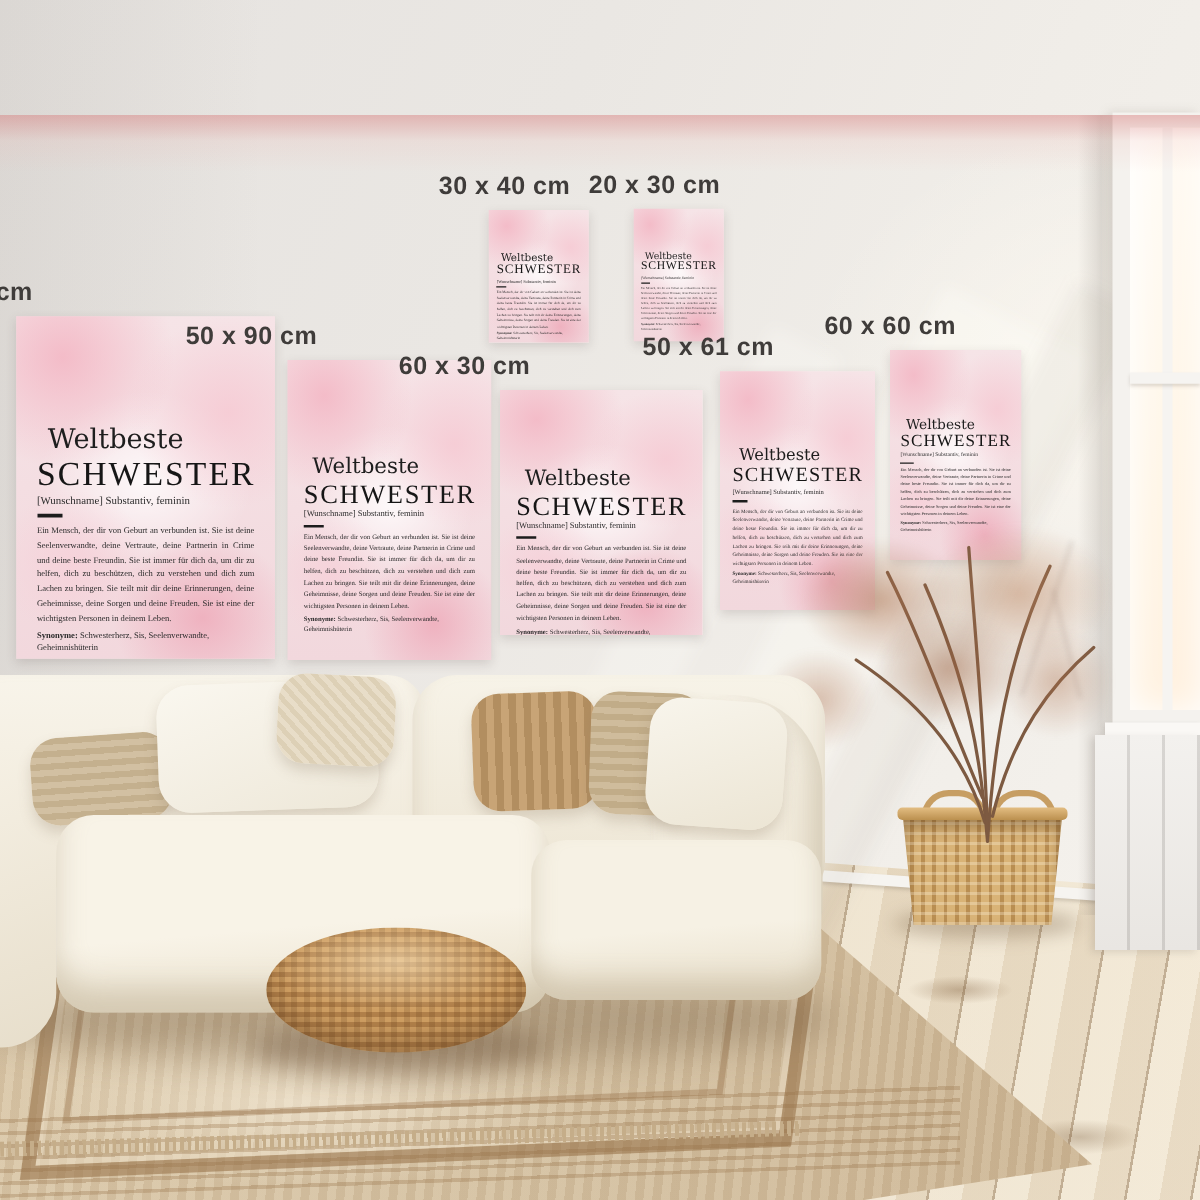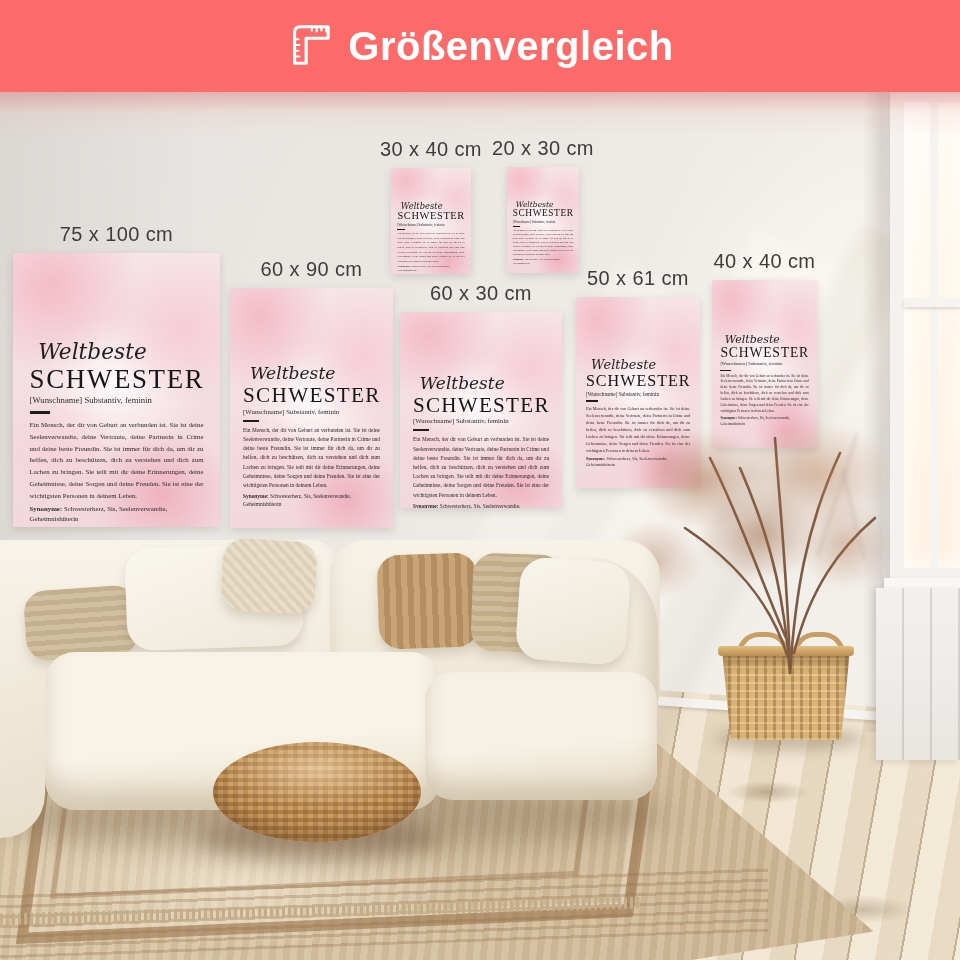--- a/index.html
+++ b/index.html
@@ -23,32 +23,32 @@
       linear-gradient(90deg,rgba(120,110,100,.10),rgba(120,110,100,0) 22%);}
   .wall-corner{position:absolute;left:862px;top:92px;width:34px;height:640px;z-index:6;pointer-events:none;
     background:linear-gradient(90deg,rgba(0,0,0,0),rgba(110,100,92,.18) 55%,rgba(0,0,0,0));}
   .beam{position:absolute;z-index:5;pointer-events:none;filter:blur(6px);}
   .beam1{left:470px;top:240px;width:60px;height:640px;background:rgba(255,255,250,.26);transform:rotate(27deg);}
   .beam2{left:590px;top:220px;width:130px;height:700px;background:rgba(255,255,248,.32);transform:rotate(27deg);}
   .beam3{left:700px;top:200px;width:60px;height:700px;background:rgba(130,110,100,.07);transform:rotate(27deg);}
   .branch-shadow{position:absolute;z-index:5;background:rgba(90,80,75,.14);filter:blur(2px);pointer-events:none;}
   
   .size-item{position:absolute;z-index:10;}
-  .size-label{position:absolute;top:0;left:-50%;width:200%;text-align:center;white-space:nowrap;
-    color:#3f3c3a;font-size:20px;font-weight:400;letter-spacing:.4px;}
+  .size-label{position:absolute;top:0;left:-50%;width:200%;text-align:left;white-space:nowrap;
+    color:#3f3c3a;font-size:20px;font-weight:700;letter-spacing:.4px;}
   .poster{position:absolute;top:30px;left:0;overflow:hidden;box-shadow:0 3px 8px rgba(90,70,70,.18);
     background:
       radial-gradient(60% 45% at 18% 12%,rgba(243,181,195,.85),rgba(243,181,195,0) 72%),
       radial-gradient(55% 40% at 82% 28%,rgba(246,200,210,.8),rgba(246,200,210,0) 70%),
       radial-gradient(48% 34% at 72% 88%,rgba(238,168,184,.8),rgba(238,168,184,0) 72%),
       radial-gradient(42% 30% at 22% 72%,rgba(247,207,216,.75),rgba(247,207,216,0) 70%),
       radial-gradient(55% 35% at 50% 48%,rgba(255,255,255,.8),rgba(255,255,255,0) 75%),
       linear-gradient(180deg,#f6e4e7,#f2d8dd);}
   .poster-inner{position:absolute;left:8%;right:8%;top:32%;color:#232323;}
-  .pscript{font-family:"DejaVu Serif",serif;font-style:italic;font-size:calc(var(--u)*10.5);
+  .pscript{font-family:"DejaVu Serif",serif;font-size:calc(var(--u)*10.5);
     line-height:1;margin-left:5%;color:#1e1e1e;}
   .pname{font-family:"Liberation Serif",serif;font-size:calc(var(--u)*13);letter-spacing:calc(var(--u)*0.8);
     line-height:1.05;margin-top:calc(var(--u)*1.2);color:#161616;}
   .psub{font-family:"Liberation Serif",serif;font-size:calc(var(--u)*4.2);margin-top:calc(var(--u)*1);color:#2d2d2d;}
   .pdiv{width:calc(var(--u)*10);height:calc(var(--u)*1.3);background:#1d1d1d;margin-top:calc(var(--u)*3);}
   .pbody{font-family:"Liberation Serif",serif;font-size:calc(var(--u)*3.3);line-height:1.72;
     text-align:justify;margin:calc(var(--u)*2.5) 0 0 0;color:#2a2a2a;}
   .psyn{font-family:"Liberation Serif",serif;font-size:calc(var(--u)*3.3);line-height:1.5;
     margin:calc(var(--u)*1.2) 0 0 0;color:#2a2a2a;}
   .psyn b{font-weight:700;}
@@ -153,51 +153,41 @@
   .fo2{left:740px;top:420px;width:150px;height:110px;background:radial-gradient(closest-side,rgba(185,128,90,.5),rgba(185,128,90,0));}
   .fo3{left:700px;top:490px;width:120px;height:90px;background:radial-gradient(closest-side,rgba(160,102,68,.5),rgba(160,102,68,0));}
   .fo4{left:610px;top:520px;width:90px;height:80px;background:radial-gradient(closest-side,rgba(171,112,77,.4),rgba(171,112,77,0));}
   .fo5{left:800px;top:500px;width:90px;height:90px;background:radial-gradient(closest-side,rgba(171,112,77,.4),rgba(171,112,77,0));}
 </style>
 </head>
 <body>
 
 <div id="stage">
 
-  <div class="header">
-    <span>
-      <svg width="46" height="50" viewBox="0 0 48 50" fill="none">
-        <path d="M9 45 L9 13 Q9 7 15 7 L44 7 L44 19 L21 19 L21 45 Z" stroke="#ffffff" stroke-width="3.2" stroke-linejoin="round" stroke-linecap="round"></path>
-        <path d="M9 38 h5 M9 32 h4 M9 26 h5 M9 20 h4" stroke="#ffffff" stroke-width="2.2" stroke-linecap="round"></path>
-        <path d="M27 7 v4 M32 7 v5 M37 7 v4 M42 7 v5" stroke="#ffffff" stroke-width="2.2" stroke-linecap="round"></path>
-      </svg>
-    </span>
-    <span class="header-title">Größenvergleich</span>
-  </div>
   <div class="header-glow"></div>
 
   <div class="wall-shade"></div>
   <div class="wall-corner"></div>
 
   <div class="size-item" style="left:13px;top:223px;width:207px;">
     <div class="size-label">75 x 100 cm</div>
     <div class="poster" style="width:207px;height:274px;--u:2.07px;">
       <div class="poster-inner">
         <div class="pscript">Weltbeste</div>
         <div class="pname">SCHWESTER</div>
         <div class="psub">[Wunschname] Substantiv, feminin</div>
         <div class="pdiv"></div>
         <p class="pbody">Ein Mensch, der dir von Geburt an verbunden ist. Sie ist deine Seelenverwandte, deine Vertraute, deine Partnerin in Crime und deine beste Freundin. Sie ist immer für dich da, um dir zu helfen, dich zu beschützen, dich zu verstehen und dich zum Lachen zu bringen. Sie teilt mit dir deine Erinnerungen, deine Geheimnisse, deine Sorgen und deine Freuden. Sie ist eine der wichtigsten Personen in deinem Leben.</p>
         <p class="psyn"><b>Synonyme:</b> <span>Schwesterherz, Sis, Seelenverwandte, Geheimnishüterin</span></p>
       </div>
     </div>
   </div>
 
   <div class="size-item" style="left:230px;top:258px;width:163px;">
-    <div class="size-label">60 x 90 cm</div>
+    <div class="size-label">50 x 90 cm</div>
     <div class="poster" style="width:163px;height:240px;--u:1.63px;">
       <div class="poster-inner">
         <div class="pscript">Weltbeste</div>
         <div class="pname">SCHWESTER</div>
         <div class="psub">[Wunschname] Substantiv, feminin</div>
         <div class="pdiv"></div>
         <p class="pbody">Ein Mensch, der dir von Geburt an verbunden ist. Sie ist deine Seelenverwandte, deine Vertraute, deine Partnerin in Crime und deine beste Freundin. Sie ist immer für dich da, um dir zu helfen, dich zu beschützen, dich zu verstehen und dich zum Lachen zu bringen. Sie teilt mit dir deine Erinnerungen, deine Geheimnisse, deine Sorgen und deine Freuden. Sie ist eine der wichtigsten Personen in deinem Leben.</p>
         <p class="psyn"><b>Synonyme:</b> <span>Schwesterherz, Sis, Seelenverwandte, Geheimnishüterin</span></p>
       </div>
     </div>
@@ -253,21 +243,21 @@
         <div class="pname">SCHWESTER</div>
         <div class="psub">[Wunschname] Substantiv, feminin</div>
         <div class="pdiv"></div>
         <p class="pbody">Ein Mensch, der dir von Geburt an verbunden ist. Sie ist deine Seelenverwandte, deine Vertraute, deine Partnerin in Crime und deine beste Freundin. Sie ist immer für dich da, um dir zu helfen, dich zu beschützen, dich zu verstehen und dich zum Lachen zu bringen. Sie teilt mit dir deine Erinnerungen, deine Geheimnisse, deine Sorgen und deine Freuden. Sie ist eine der wichtigsten Personen in deinem Leben.</p>
         <p class="psyn"><b>Synonyme:</b> <span>Schwesterherz, Sis, Seelenverwandte, Geheimnishüterin</span></p>
       </div>
     </div>
   </div>
 
   <div class="size-item" style="left:712px;top:250px;width:105px;">
-    <div class="size-label">40 x 40 cm</div>
+    <div class="size-label">60 x 60 cm</div>
     <div class="poster" style="width:105px;height:168px;--u:1.05px;">
       <div class="poster-inner">
         <div class="pscript">Weltbeste</div>
         <div class="pname">SCHWESTER</div>
         <div class="psub">[Wunschname] Substantiv, feminin</div>
         <div class="pdiv"></div>
         <p class="pbody">Ein Mensch, der dir von Geburt an verbunden ist. Sie ist deine Seelenverwandte, deine Vertraute, deine Partnerin in Crime und deine beste Freundin. Sie ist immer für dich da, um dir zu helfen, dich zu beschützen, dich zu verstehen und dich zum Lachen zu bringen. Sie teilt mit dir deine Erinnerungen, deine Geheimnisse, deine Sorgen und deine Freuden. Sie ist eine der wichtigsten Personen in deinem Leben.</p>
         <p class="psyn"><b>Synonyme:</b> <span>Schwesterherz, Sis, Seelenverwandte, Geheimnishüterin</span></p>
       </div>
     </div>

